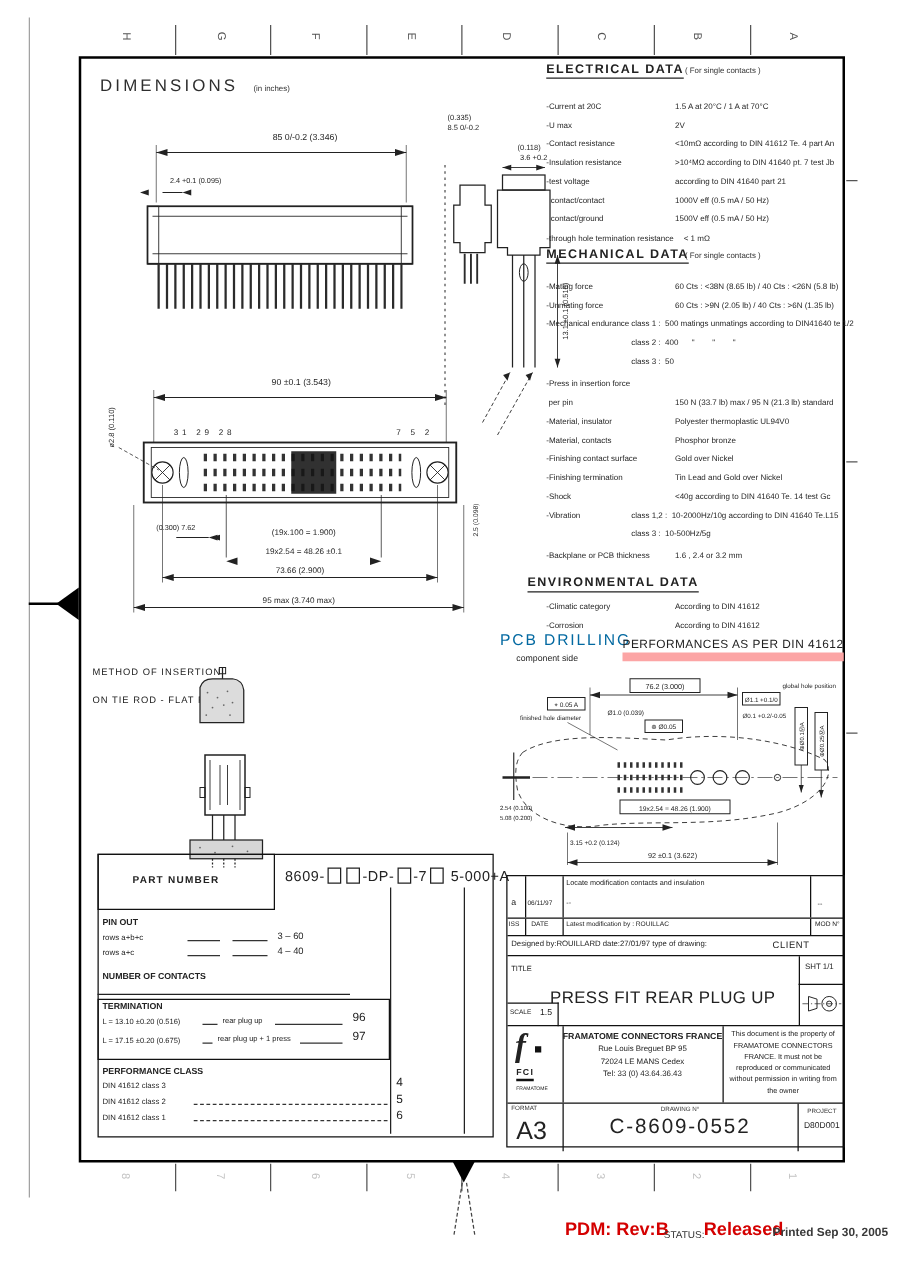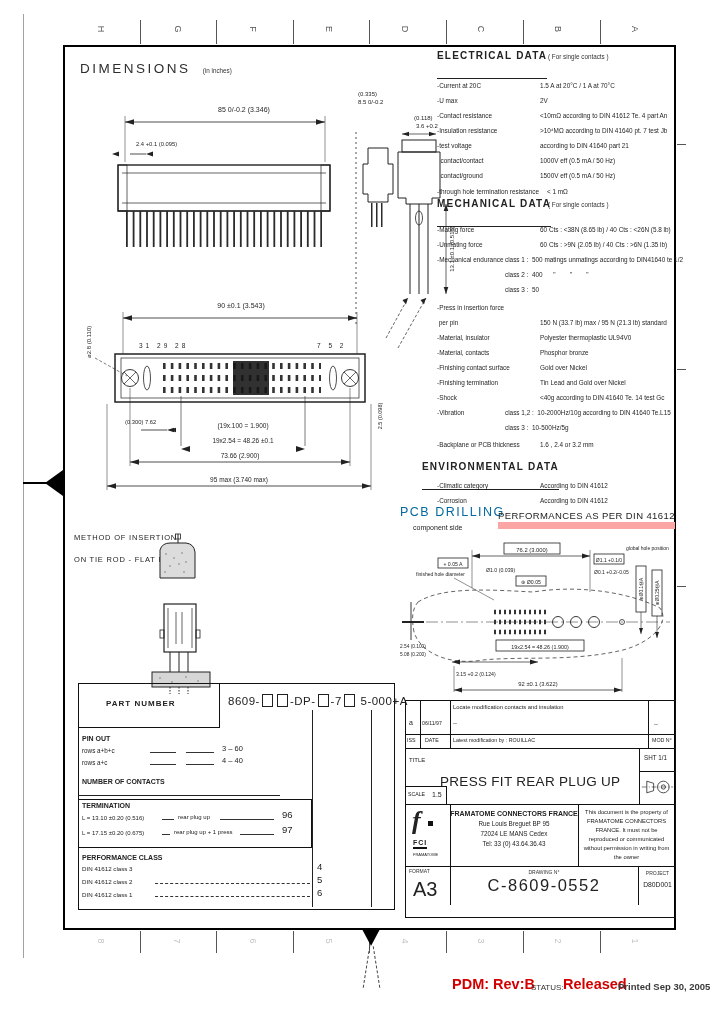--- a/index.html
+++ b/index.html
@@ -1,19 +1,19 @@
 <!DOCTYPE html>
 <html><head>
 <meta charset="utf-8">
 <style>
   html,body{margin:0;padding:0;background:#fff}
   .page{position:relative;width:720px;height:1012px;background:#ffffff;overflow:hidden;
         font-family:"Liberation Sans",sans-serif;color:#222}
   .t{position:absolute;white-space:nowrap;color:#222;line-height:1.1}
-  .hd{font-weight:bold;font-size:10px;letter-spacing:1.2px;border-bottom:1.3px solid #222;padding-bottom:17px}
+  .hd{font-weight:bold;font-size:10px;letter-spacing:1.2px;border-bottom:1.3px solid #222;padding-bottom:1px}
   .note{font-size:6.3px;color:#333}
   .drow{position:absolute;left:437px;width:243px;display:flex;font-size:6.4px;white-space:nowrap;color:#1f1f1f}
   .drow .lab{flex:none;width:103px}
   .drow.classcol .lab{width:68px}
   .drow.wide .lab{width:auto;margin-right:8px}
   .vline{position:absolute;width:1px;background:#222}
   .hline{position:absolute;height:1px;background:#222}
   .box{position:absolute;border:1px solid #111;box-sizing:border-box}
   .tick{position:absolute;width:1px;background:#555}
   .zl{position:absolute;font-size:9px;color:#333;transform:rotate(90deg);opacity:.85}
@@ -464,20 +464,24 @@
       </div>
       <div style="position:absolute;left:14px;top:0;width:30px;height:100%;border-right:1px solid #111">
         <div class="t" style="left:5px;top:3px">DATE</div>
       </div>
       <div style="position:absolute;left:44px;top:0;width:198px;height:100%;border-right:1px solid #111">
         <div class="t" style="left:3px;top:3px">Latest modification by : ROUILLAC</div>
       </div>
       <div class="t" style="left:246px;top:3px">MOD N°</div>
     </div>
 
+    <div style="position:relative;height:15px;border-bottom:1px solid #111">
+      <div class="t" style="left:3px;top:4px;font-size:6.2px">Designed by:ROUILLARD  date:27/01/97  type of drawing:</div>
+      <div class="t" style="left:212px;top:3px;font-size:7.5px;letter-spacing:.5px">CLIENT</div>
+    </div>
 
     <div style="position:relative;height:55px;border-bottom:1px solid #111">
       <div class="t" style="left:3px;top:8px;font-size:6px">TITLE</div>
       <div class="t" style="left:34px;top:26px;font-size:13.5px;letter-spacing:.3px">PRESS FIT REAR PLUG UP</div>
       <div style="position:absolute;left:0;top:37px;width:40px;height:18px;border-top:1px solid #111;border-right:1px solid #111">
         <div class="t" style="left:2px;top:5px;font-size:5.2px">SCALE</div>
         <div class="t" style="left:26px;top:4px;font-size:7px">1.5</div>
       </div>
       <div style="position:absolute;left:233px;top:0;width:35px;height:22px;border-left:1px solid #111;border-bottom:1px solid #111">
         <div class="t" style="left:4px;top:6px;font-size:6.3px">SHT 1/1</div>

